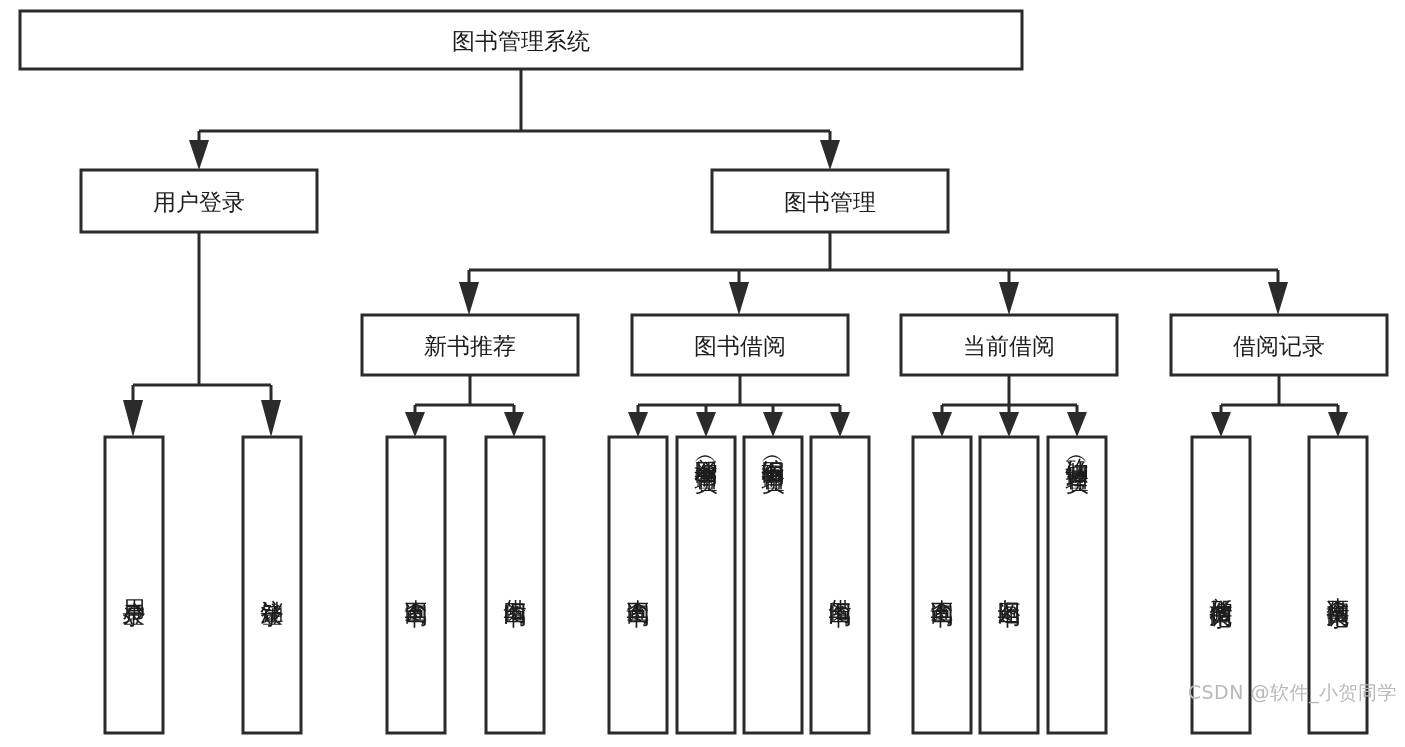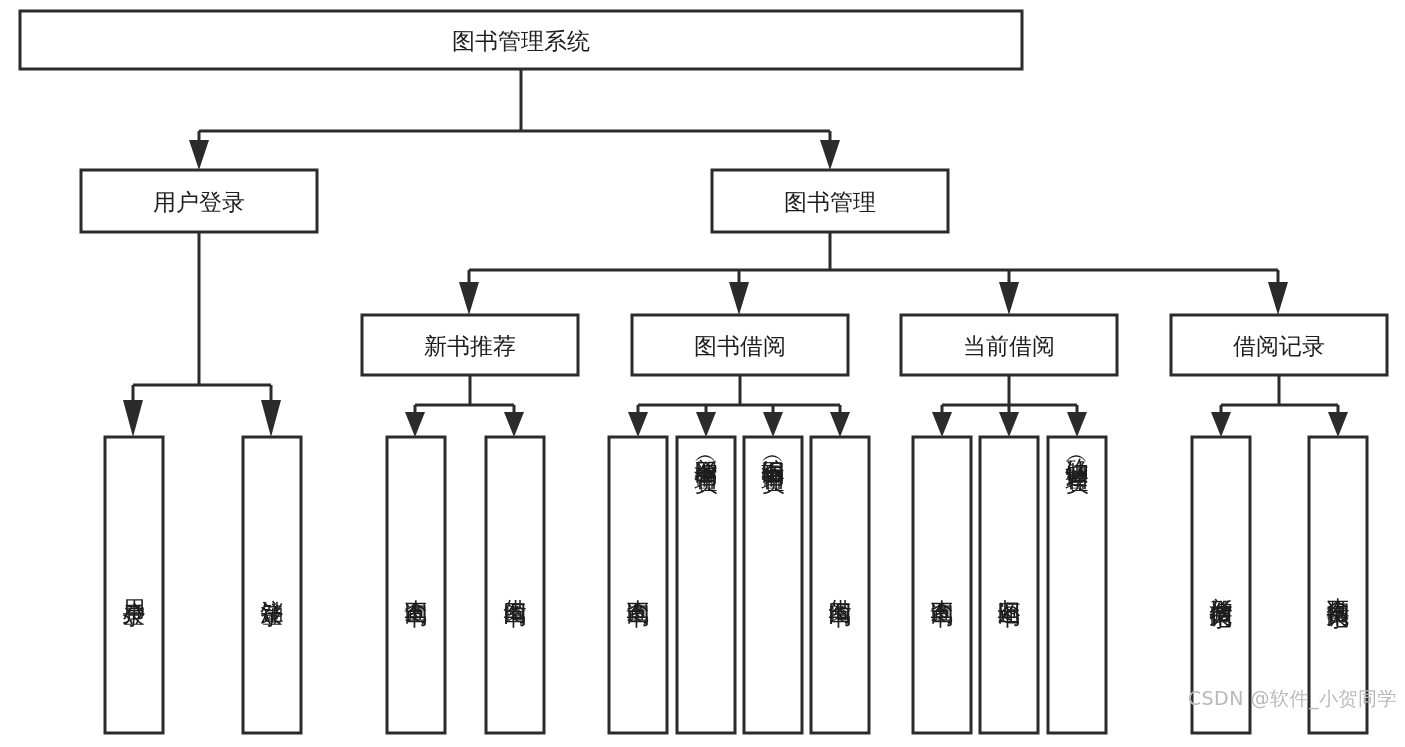--- a/index.html
+++ b/index.html
@@ -62,21 +62,21 @@
   .vlabel-wrap {
     position: absolute;
     display: flex;
     align-items: center;
     justify-content: center;
     pointer-events: none;
   }
   #watermark {
     position: absolute;
     right: 8px;
-    bottom: 14px;
+    bottom: 20px;
     font-family: "DejaVu Sans", "Liberation Sans", sans-serif;
     font-size: 19px;
     color: #b9b9b9;
     white-space: nowrap;
     letter-spacing: 0.5px;
   }
 </style>
 </head>
 <body>
 

